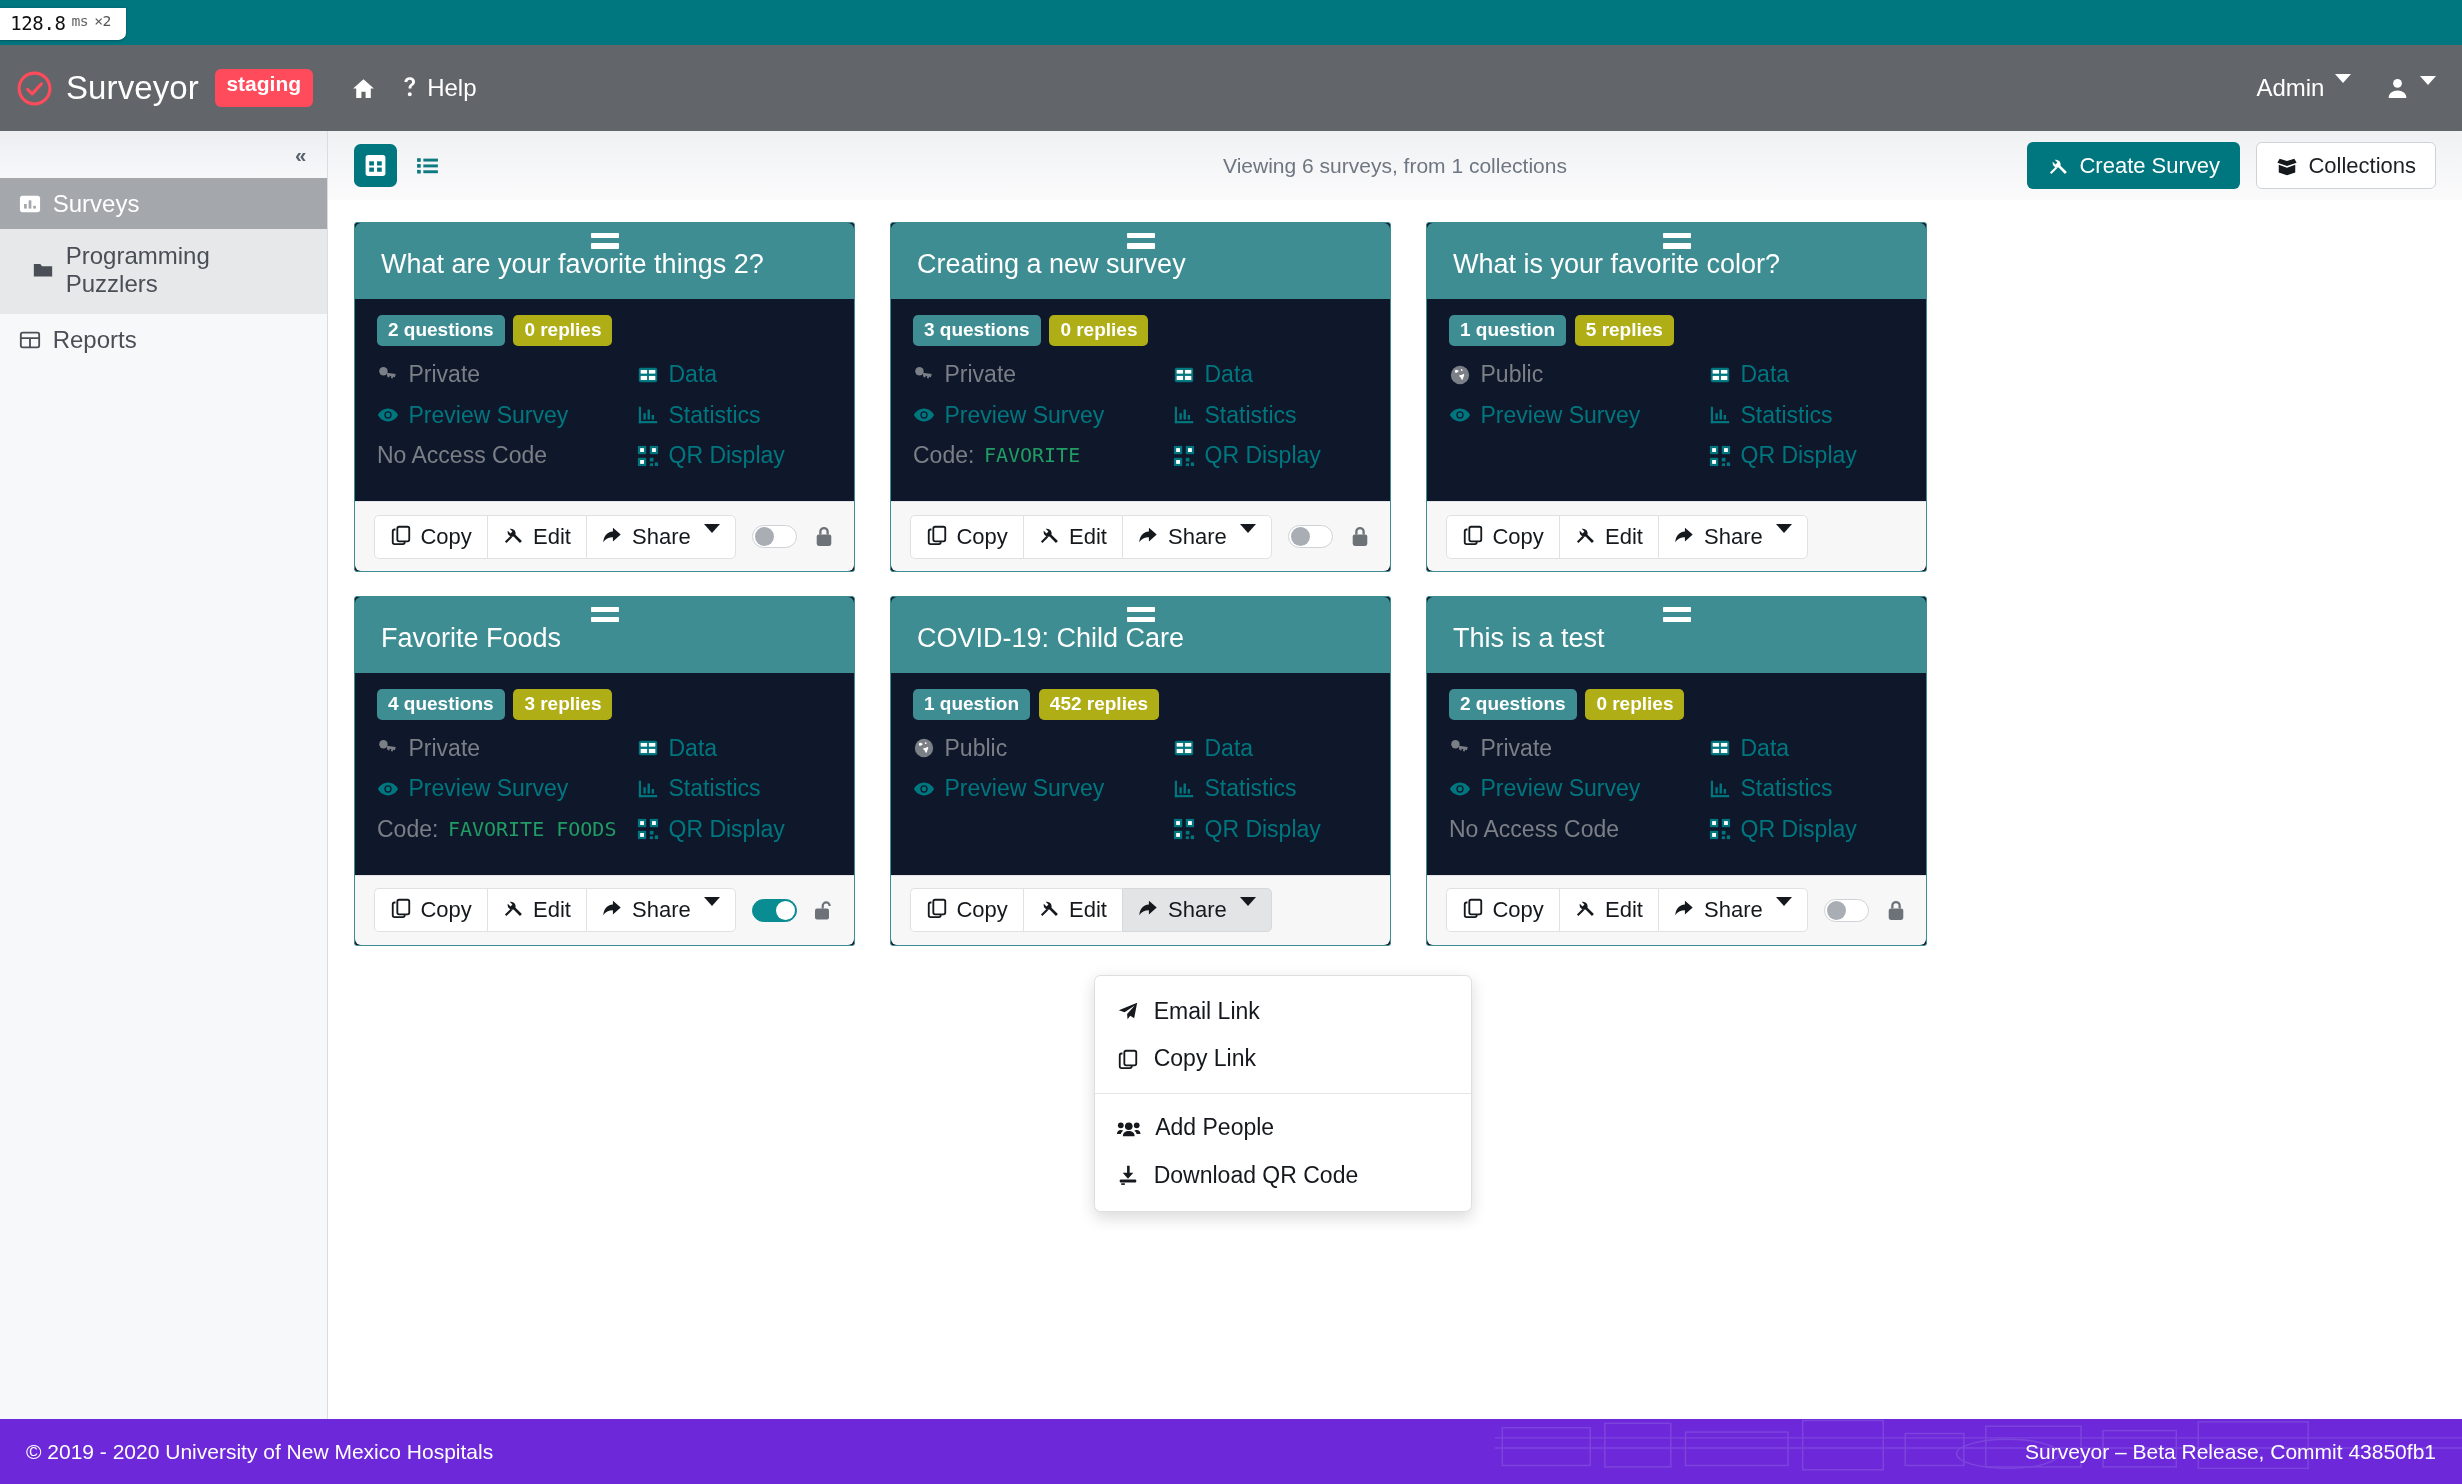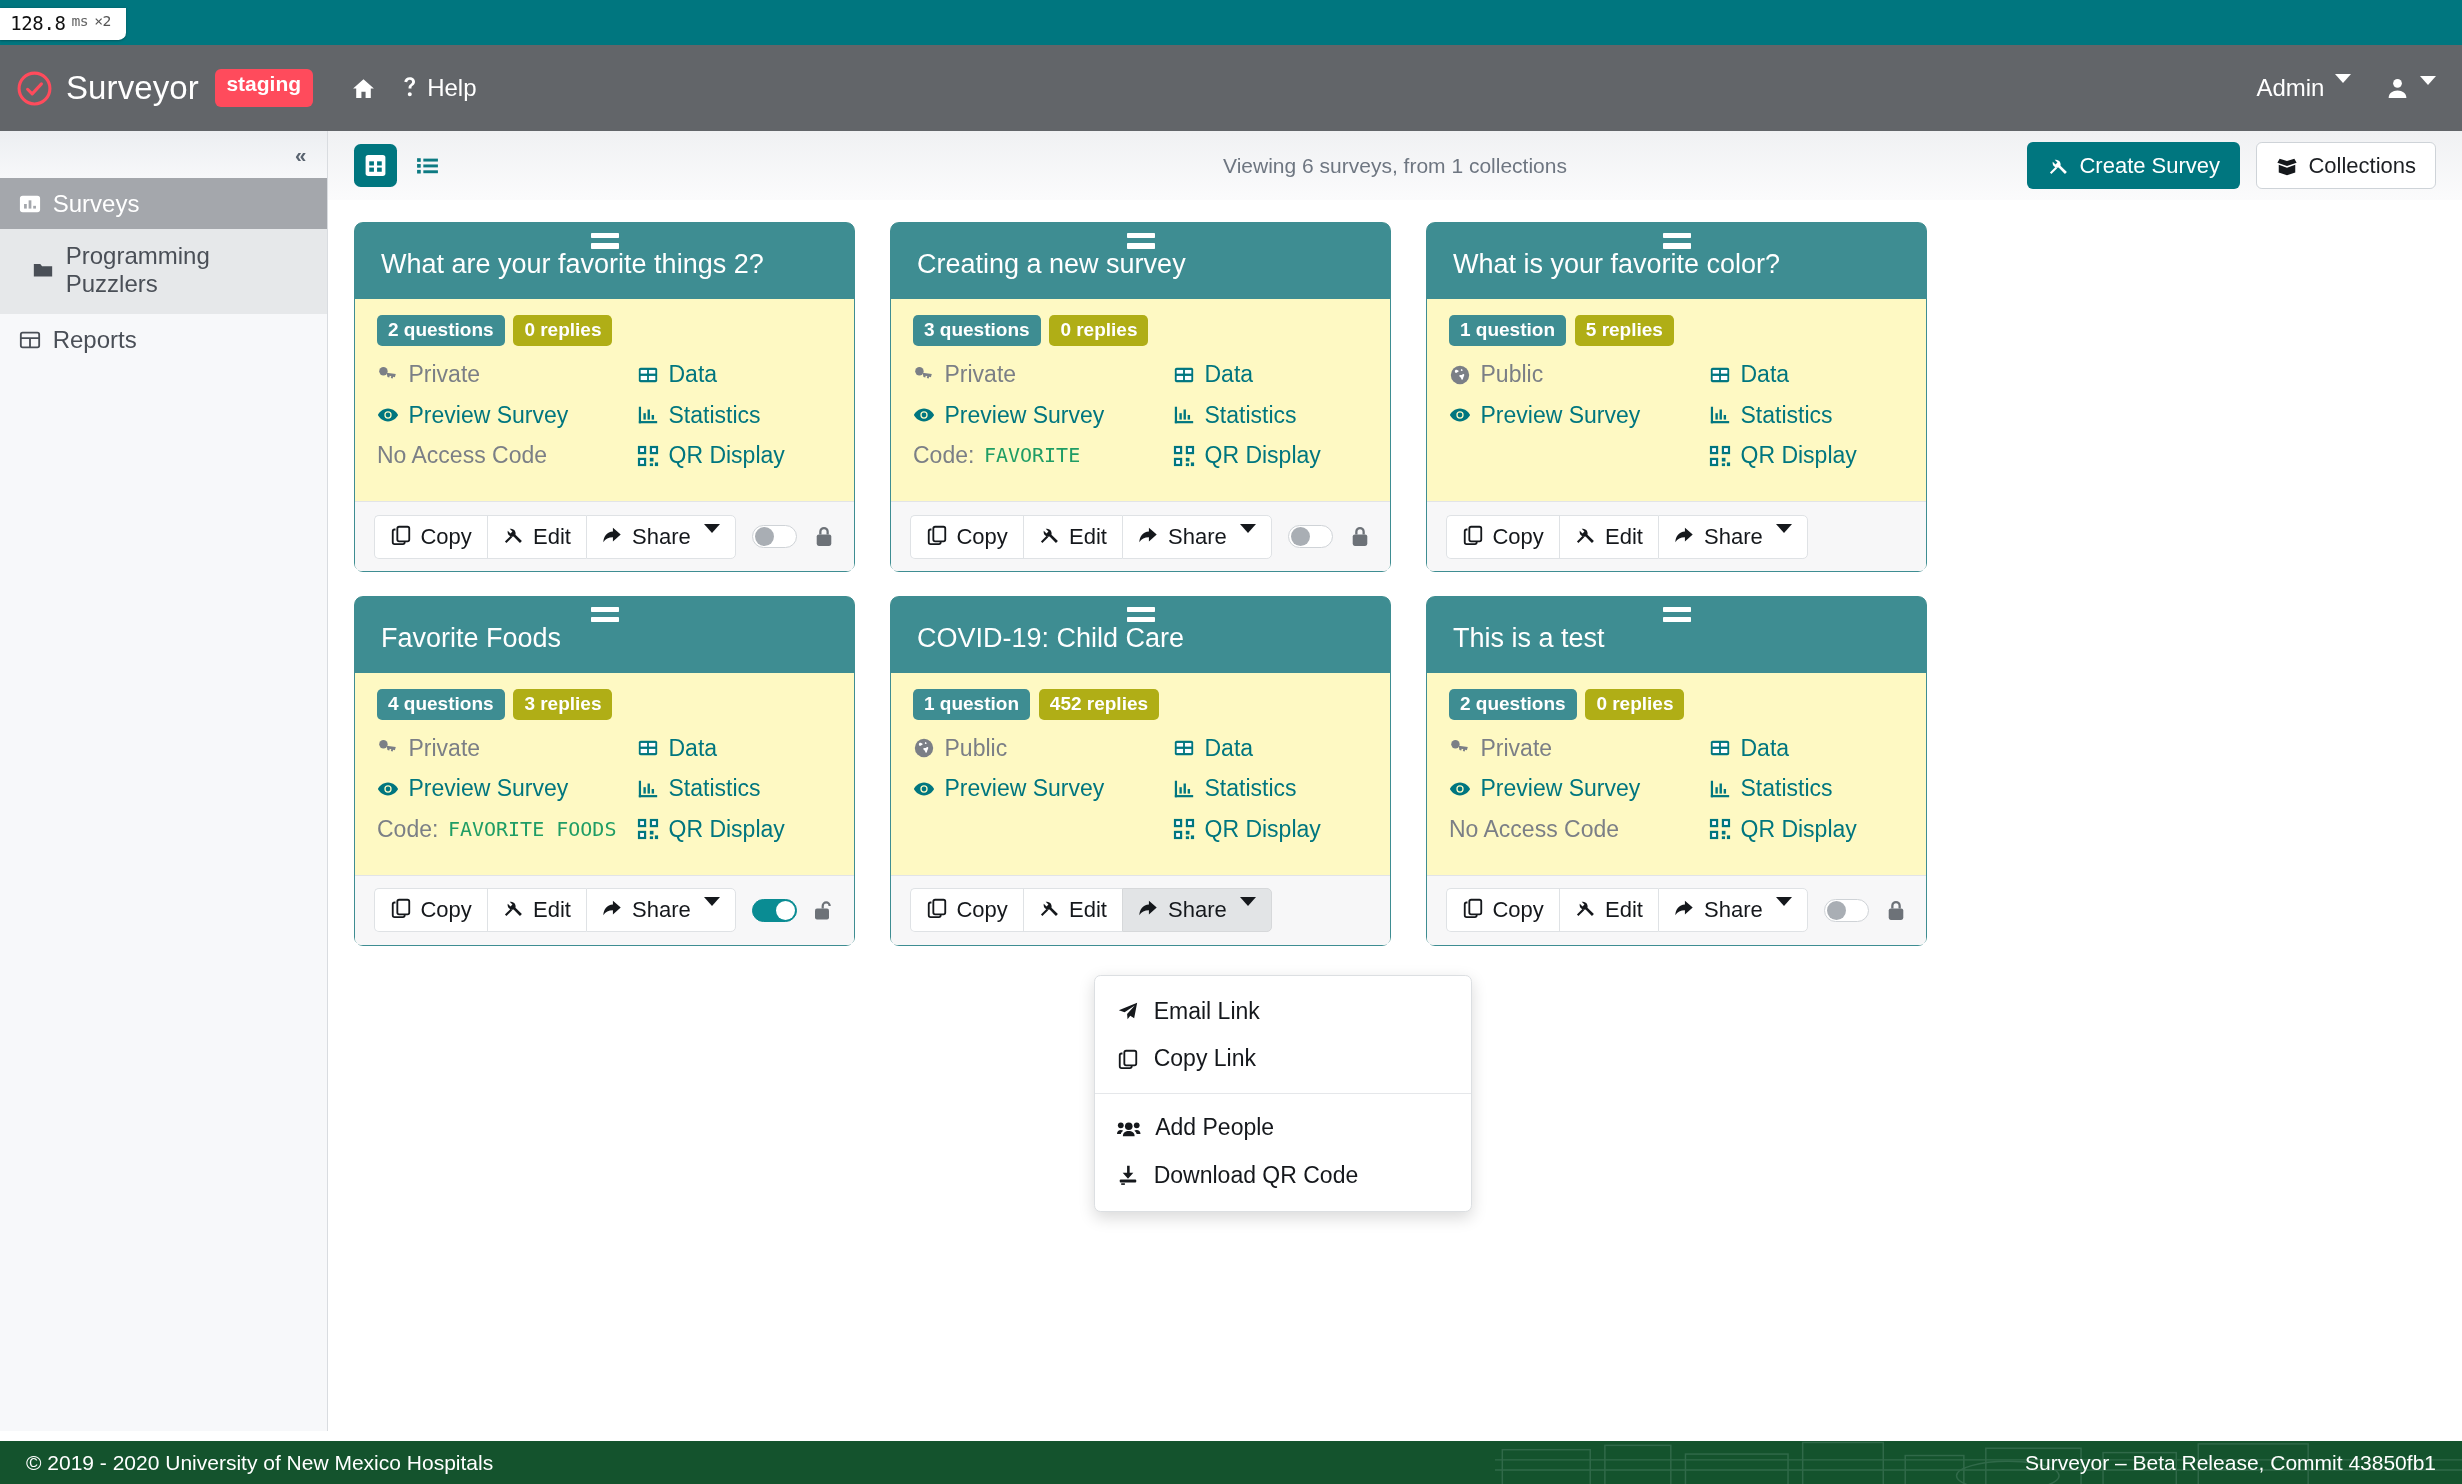--- a/index.html
+++ b/index.html
@@ -107,21 +107,21 @@
   .btn-primary { background: #00767f; color: #fff; }
   .btn-light { background: #fff; color: #1c1f23; border: 0.7px solid #ced3d8; }
 
   
   .grid {
     padding: 22px 26px 0 26px;
     display: grid; grid-template-columns: repeat(3, 501px);
     gap: 23.5px 35px; justify-content: start;
   }
   .card {
-    border: 0.7px solid #3e8d92; border-radius: 9px; background: #fef9c3;
+    border: 0.7px solid #3e8d92; border-radius: 3px; background: #0f172a;
     overflow: visible; position: relative;
   }
   .card-head {
     background: #3e8d92; border-radius: 5.9px 5.9px 0 0;
     padding: 7.3px 26px 19px; position: relative;
   }
   .drag-handle {
     position: absolute; top: 10.3px; left: 50%; transform: translateX(-50%);
     width: 28px; cursor: grab;
   }
@@ -179,22 +179,22 @@
     padding: 11.7px 0; z-index: 40;
   }
   .dd-item {
     display: flex; align-items: center; gap: 14.7px;
     font-size: 23px; color: #15181c; padding: 10.3px 22px; cursor: pointer;
   }
   .dd-sep { height: 0.7px; background: #e5e7ea; margin: 10.3px 0; }
 
   
   .footer {
-    position: absolute; left: 0; bottom: 0; width: 2462px; height: 43px;
-    background: #14532d; display: flex; align-items: center; padding: 8px 26px;
+    position: absolute; left: 0; bottom: 0; width: 2462px; height: 65px;
+    background: #6d28d9; display: flex; align-items: center; padding: 8px 26px;
     color: #fff; font-size: 21px; overflow: hidden;
   }
   .footer-bgart {
     position: absolute; right: 0; top: 0; width: 967px; height: 53px;
     opacity: .14; pointer-events: none;
   }
   .footer-right { margin-left: auto; position: relative; z-index: 2; }
   svg { display: block; }
 </style>
 </head>

